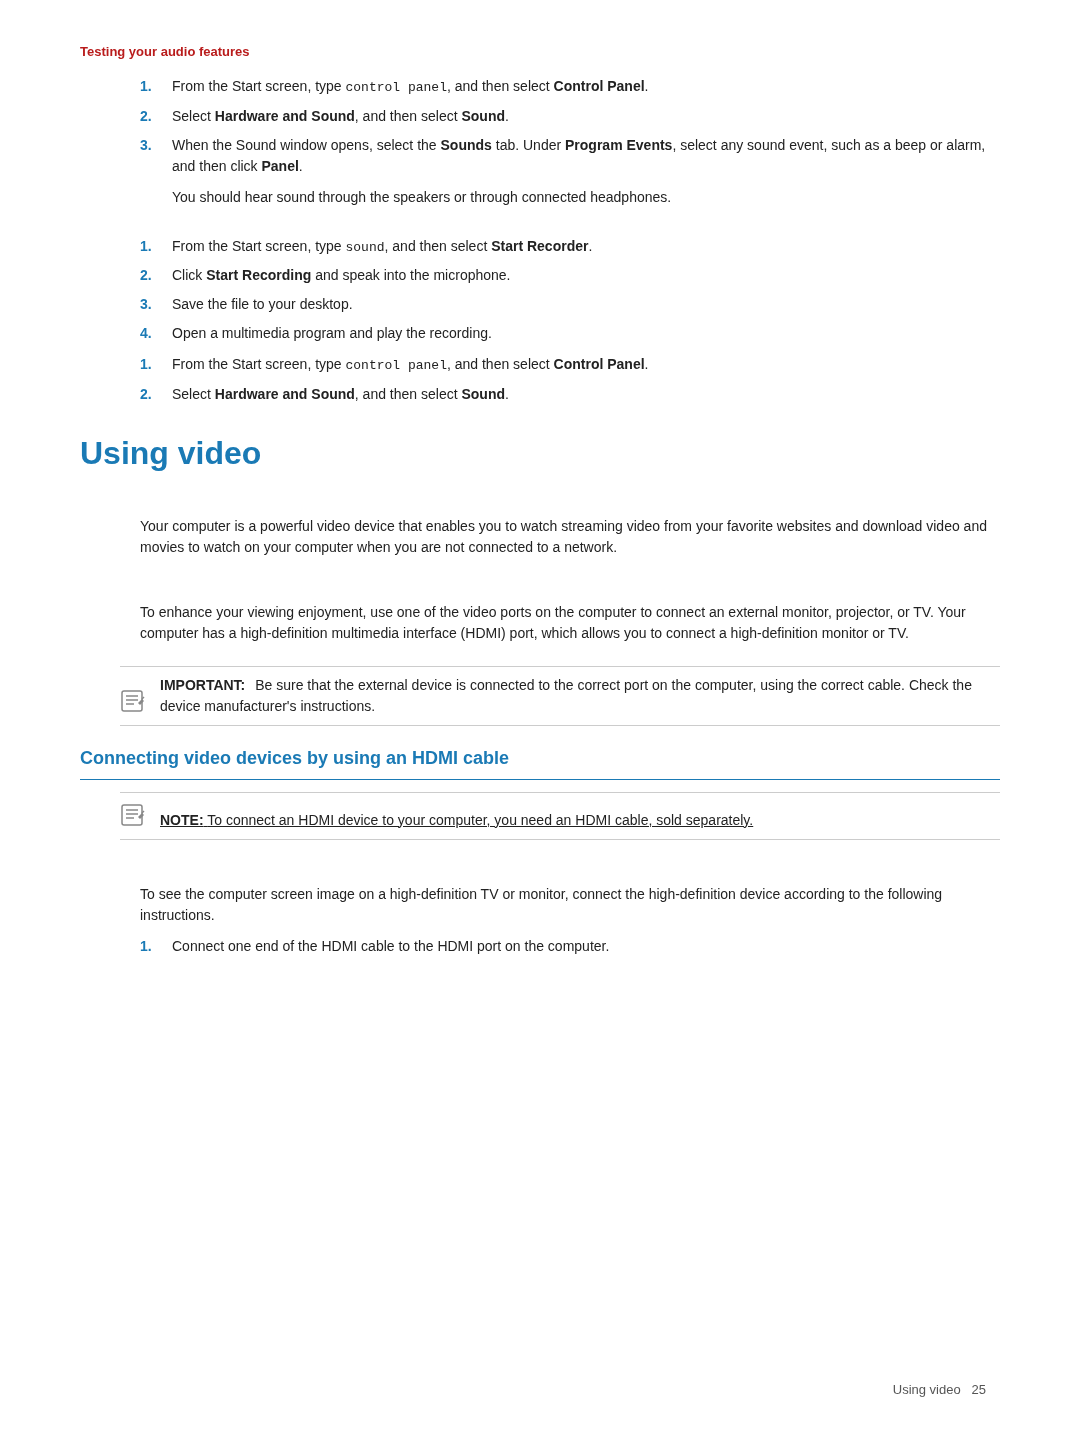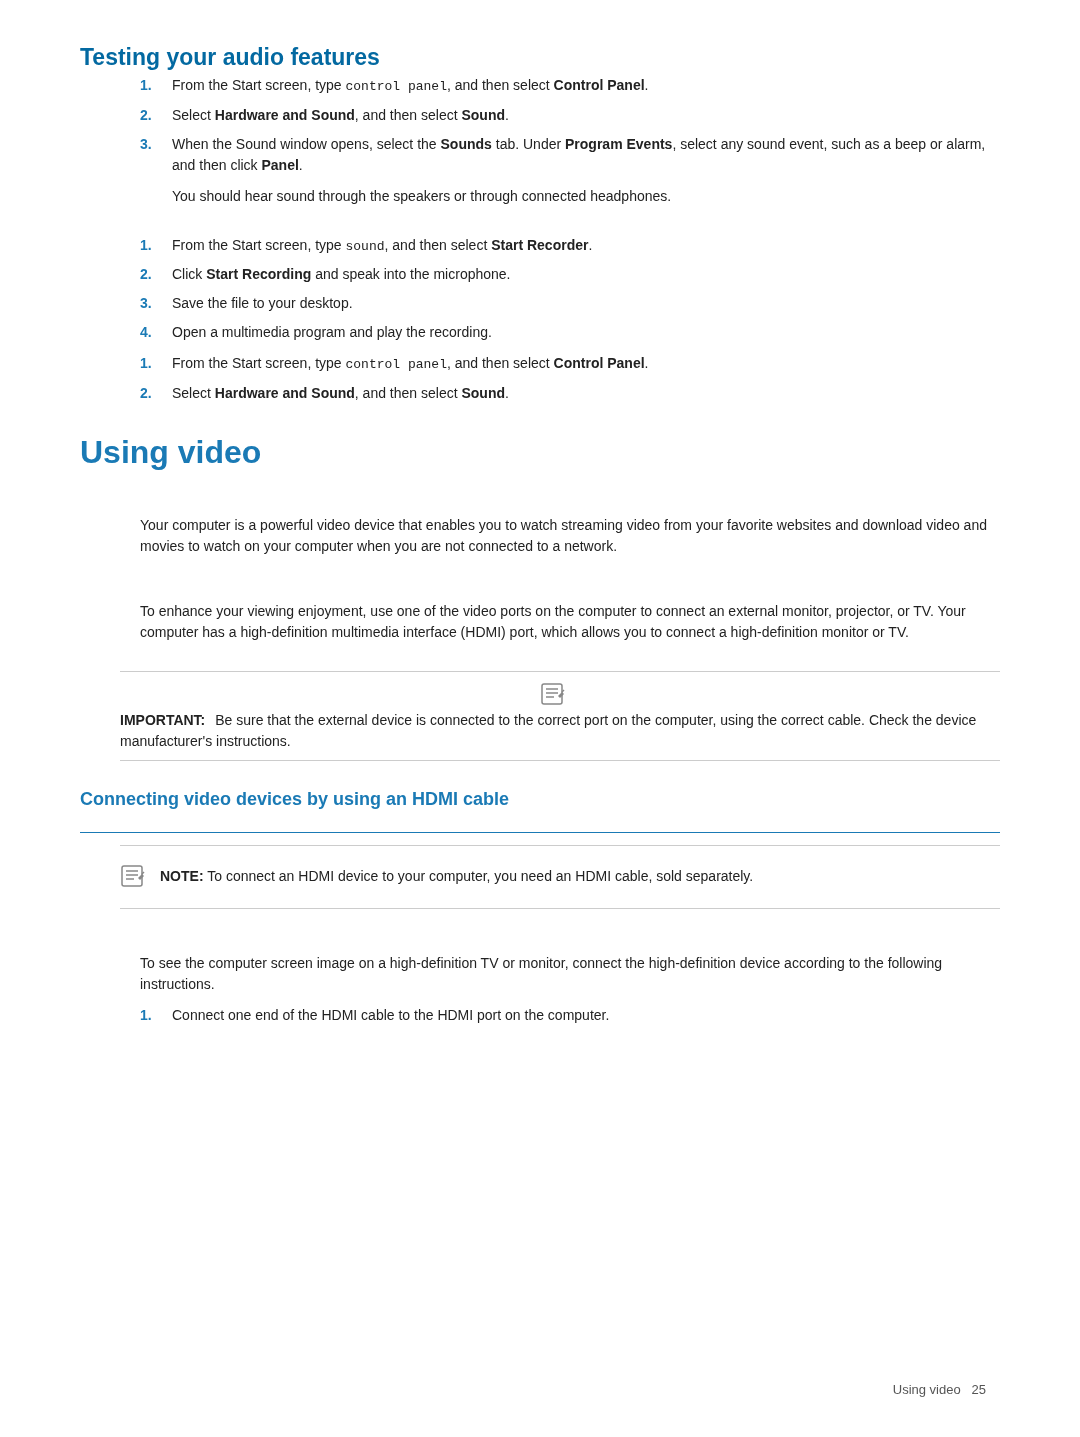--- a/index.html
+++ b/index.html
@@ -13,40 +13,40 @@
       font-family: Arial, Helvetica, sans-serif;
       font-size: 14px;
       color: #222222;
       width: 1080px;
       min-height: 1437px;
       padding: 40px 80px 80px 80px;
       position: relative;
     }
 
     .section-heading-small {
-      color: #0369a1;
-      font-size: 23px;
-      font-weight: bold;
-      margin-bottom: 4px;
+      color: #b91c1c;
+      font-size: 13px;
+      font-weight: bold;
+      margin-bottom: 17px;
       margin-top: 4px;
     }
 
     .section-heading-large {
       color: #1a7ab5;
       font-size: 32px;
       font-weight: bold;
       margin-bottom: 16px;
       margin-top: 30px;
     }
 
     .subsection-heading {
       color: #1a7ab5;
       font-size: 18px;
       font-weight: bold;
-      margin-bottom: 22px;
+      margin-bottom: 10px;
       margin-top: 10px;
     }
 
     .body-text {
       margin-bottom: 10px;
       line-height: 1.5;
       margin-left: 60px;
       margin-top: 44px;
     }
 
@@ -89,26 +89,27 @@
     }
 
     .indented-note {
       margin-left: 92px;
       margin-bottom: 28px;
       line-height: 1.5;
     }
 
     .note-box {
       display: flex;
-      align-items: center;
+      align-items: flex-end;
       border-top: 1px solid #cccccc;
       border-bottom: 1px solid #cccccc;
-      padding: 16px 0;
+      padding: 8px 0;
       margin: 12px 0;
       margin-left: 40px;
+      text-decoration: underline;
     }
 
     .note-icon {
       width: 30px;
       height: 30px;
       flex-shrink: 0;
       margin-right: 10px;
       margin-top: 0px;
     }
 
@@ -122,27 +123,26 @@
       color: #222222;
     }
 
     .note-content {
       line-height: 1.5;
       flex: 1;
     }
 
     .important-box {
       display: flex;
-      align-items: center;
+      align-items: flex-end;
       border-top: 1px solid #cccccc;
       border-bottom: 1px solid #cccccc;
       padding: 8px 0;
-      margin: 28px 0;
+      margin: 22px 0;
       margin-left: 40px;
-      flex-direction: column;
     }
 
     .important-label {
       font-weight: bold;
       color: #222222;
       margin-right: 6px;
     }
 
     .page-footer {
       position: absolute;

